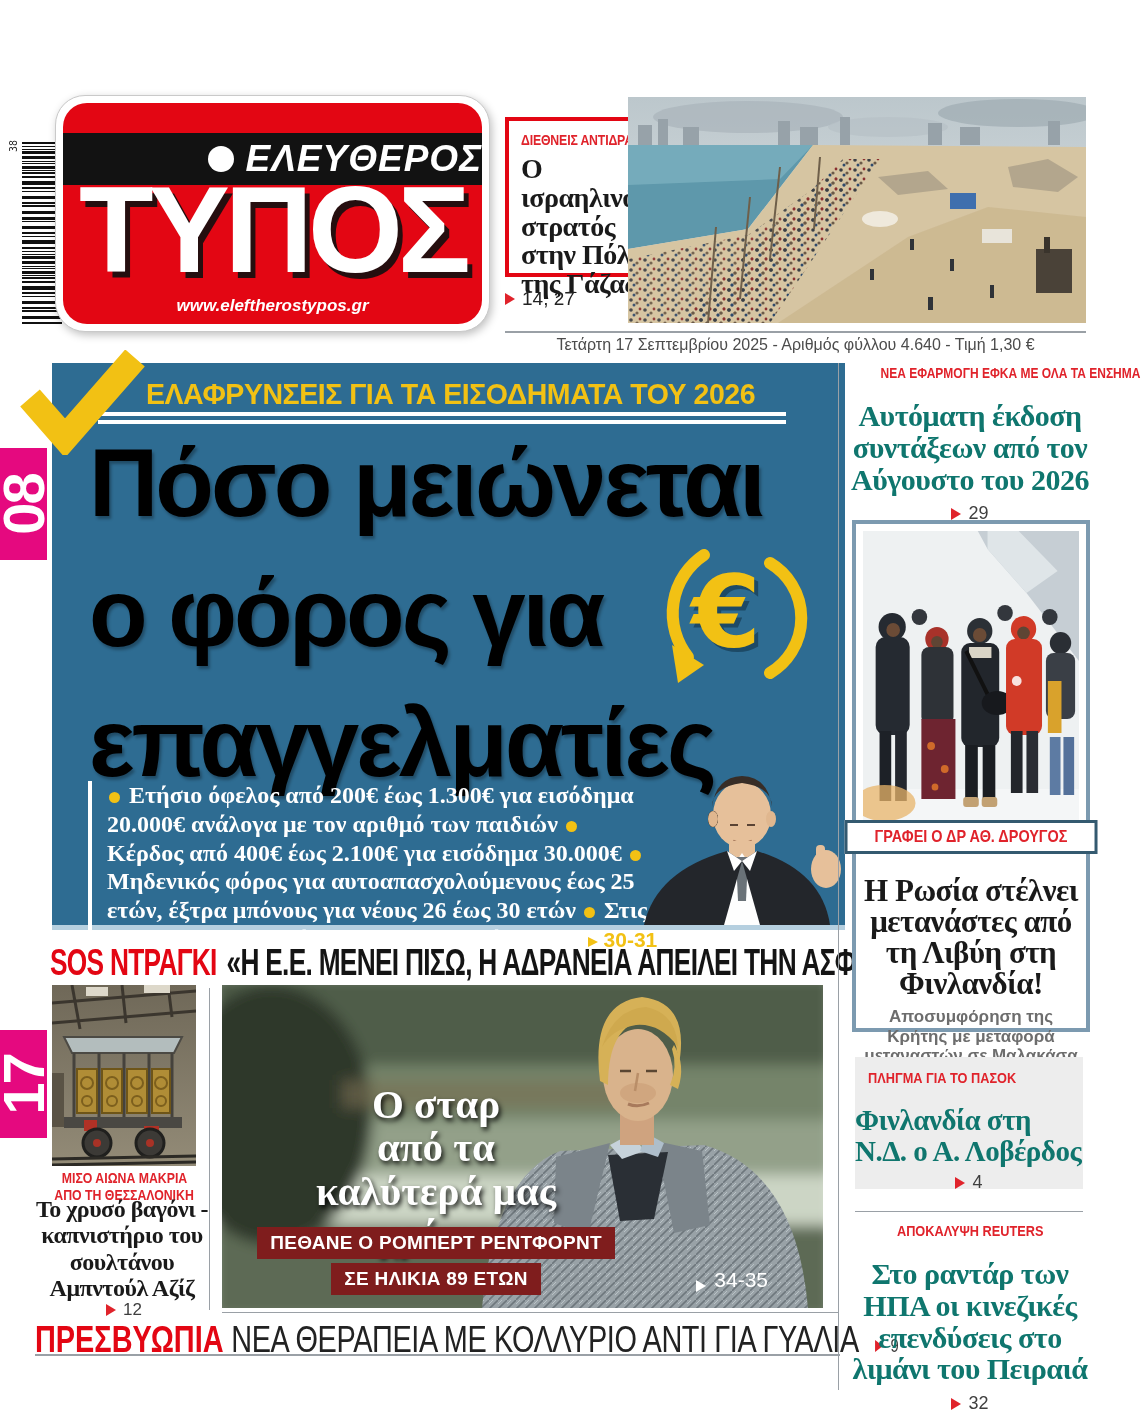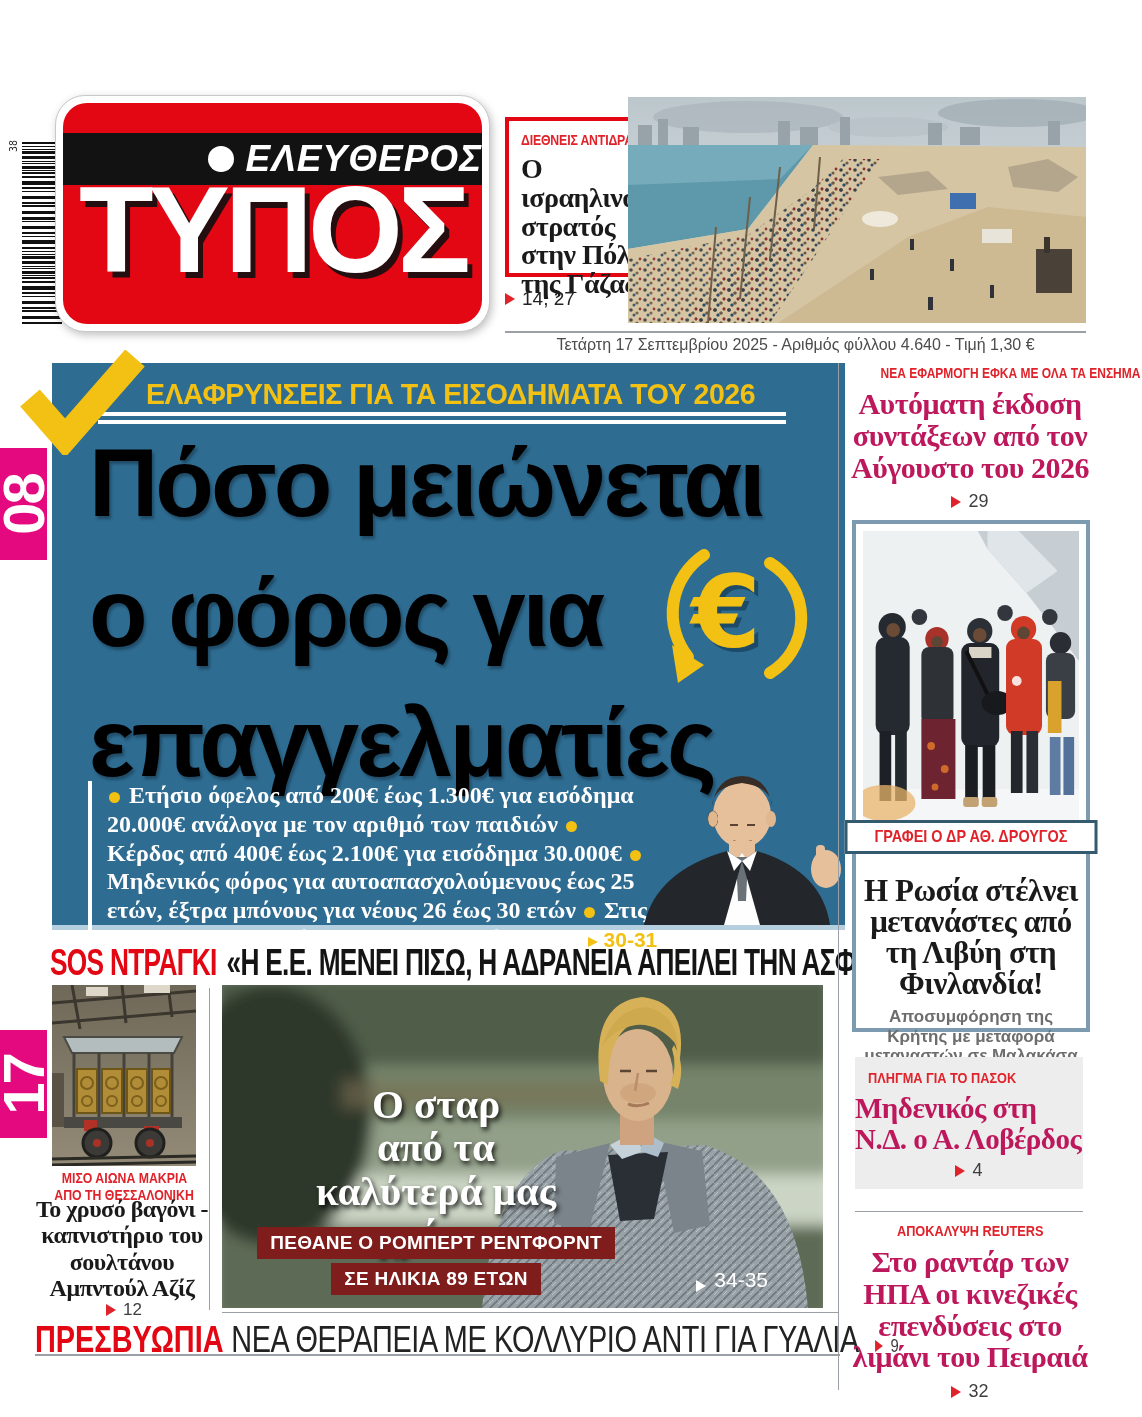--- a/index.html
+++ b/index.html
@@ -93,21 +93,21 @@
   
   .presb{left:35px;top:1322px;width:805px;height:36px;line-height:36px;white-space:nowrap}
   .presb .in{font-size:37px;--sx:.78}
   .presb .red{color:var(--brand-red,#e30613);font-weight:700;margin-right:10px}
   .presb .blk{color:#222;font-weight:400;letter-spacing:-.5px}
 
   
   .rcol-story{text-align:center}
   .r-kick{font-size:15px;letter-spacing:0}
   .r-head{font-family:"Liberation Serif","DejaVu Serif",serif;font-weight:700;font-size:30px;
-          line-height:1.06;letter-spacing:-.5px;color:#be185d;margin-top:6px}
+          line-height:1.06;letter-spacing:-.5px;color:#0f766e;margin-top:18px}
   .mig-box{left:852px;top:520px;width:238px;height:512px;border:4px solid var(--steel,#7c9ab0);
            background:#fff;padding:7px;text-align:center}
   .mig-byline{position:absolute;left:50%;top:296px;transform:translateX(-50%);background:#fff;
               border:3px solid var(--navy,#345a70);padding:4px 10px;white-space:nowrap}
   .mig-byline span{font-size:17px}
   .mig-head{font-family:"Liberation Serif","DejaVu Serif",serif;font-weight:700;font-size:31px;
             line-height:1.0;letter-spacing:-.5px;margin-top:40px}
   .mig-dek{color:var(--gray-text,#6d6d6d);font-weight:700;font-size:17px;line-height:1.15;margin-top:8px}
   .pasok{left:855px;top:1057px;width:228px;height:132px;background:#ededed;text-align:left;padding-top:12px}
 </style>
@@ -126,20 +126,21 @@
   <span>17</span>
 </div>
 
 <div class="abs mast">
   <div class="mast-red">
     <div class="mast-band">
       <span class="mast-dot"></span>
       <span class="mast-prefix">ΕΛΕΥΘΕΡΟΣ</span>
     </div>
     <div class="mast-title">ΤΥΠΟΣ</div>
+    <div class="mast-site">www.eleftherostypos.gr</div>
   </div>
 </div>
 
 <div class="abs gaza-box">
   <span class="kick cond gaza-kick" style="--sx:.82">ΔΙΕΘΝΕΙΣ ΑΝΤΙΔΡΑΣΕΙΣ</span>
   <div class="serif gaza-head">Ο ισραηλινός στρατός στην Πόλη της Γάζας</div>
 </div>
 <div class="abs pref" style="left:505px;top:288px;width:120px;justify-content:flex-start">
   <span class="tri"></span>
   <span style="color:#222;font-size:19px">14, 27</span>
@@ -461,21 +462,21 @@
   <div class="mig-head">Η Ρωσία στέλνει μετανάστες από τη Λιβύη στη Φινλανδία!</div>
   <div class="mig-dek">Αποσυμφόρηση της Κρήτης με μεταφορά μεταναστών σε Μαλακάσα και Σέρρες</div>
   <div class="pref" style="margin-top:6px">
     <span class="tri"></span>
     <span>10-11</span>
   </div>
 </div>
 
 <div class="abs pasok rcol-story">
   <span class="kick condc r-kick" style="--sx:.85">ΠΛΗΓΜΑ ΓΙΑ ΤΟ ΠΑΣΟΚ</span>
-  <div class="r-head" style="font-size:29px">Μηδενικός στη Ν.Δ. ο Α. Λοβέρδος</div>
+  <div class="r-head" style="font-size:29px">Φινλανδία στη Ν.Δ. ο Α. Λοβέρδος</div>
   <div class="pref" style="margin-top:6px">
     <span class="tri"></span>
     <span>4</span>
   </div>
 </div>
 
 <div class="abs rule" style="left:855px;top:1211px;width:228px;height:1px"></div>
 
 <div class="abs rcol-story" style="left:848px;top:1222px;width:244px">
   <span class="kick condc r-kick" style="--sx:.85">ΑΠΟΚΑΛΥΨΗ REUTERS</span>

